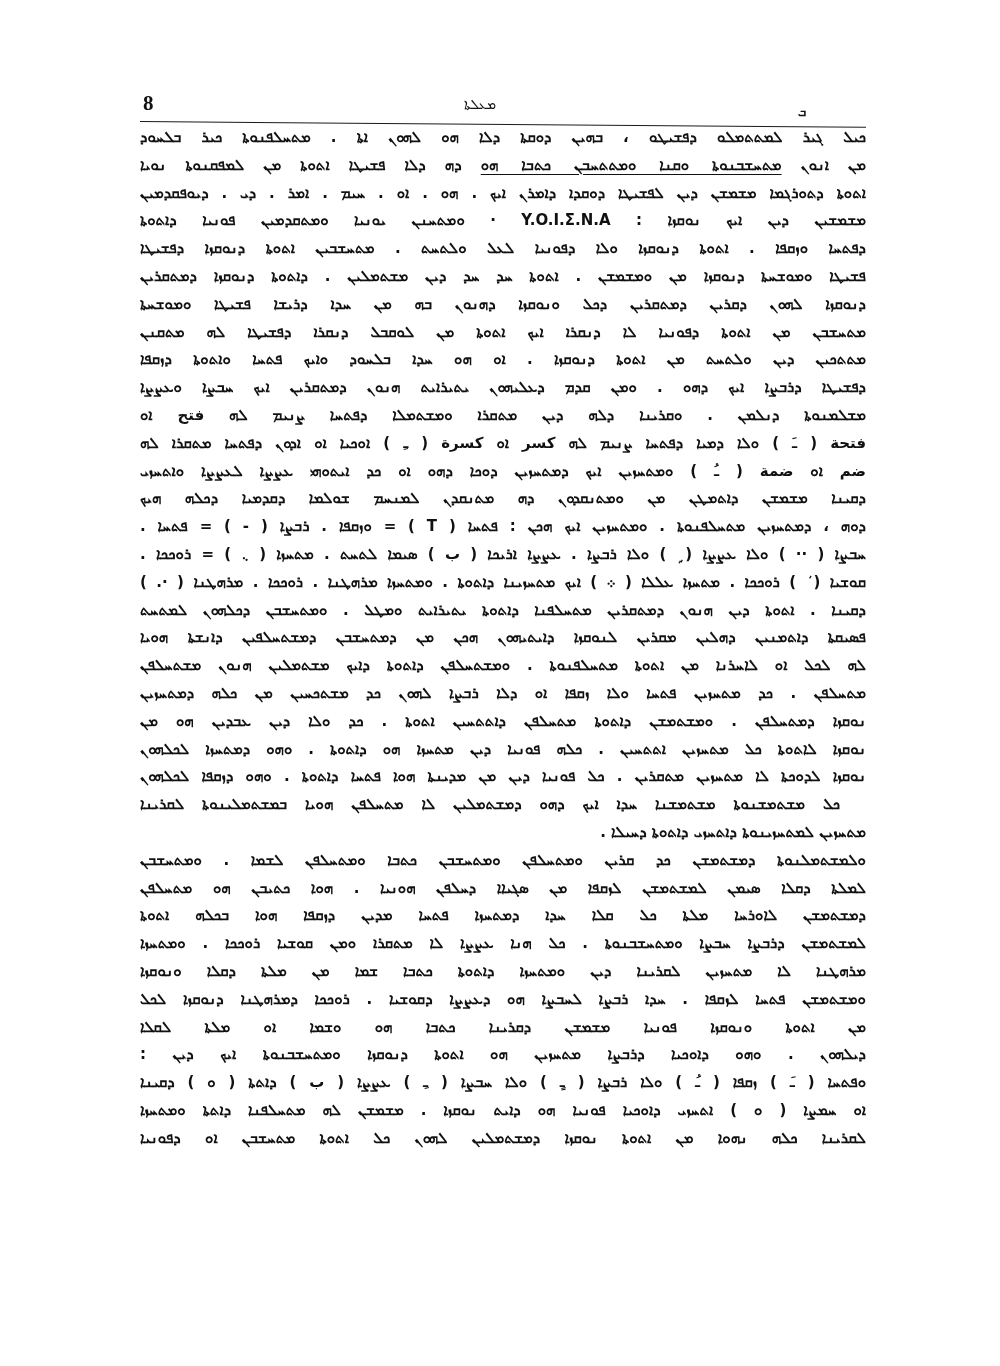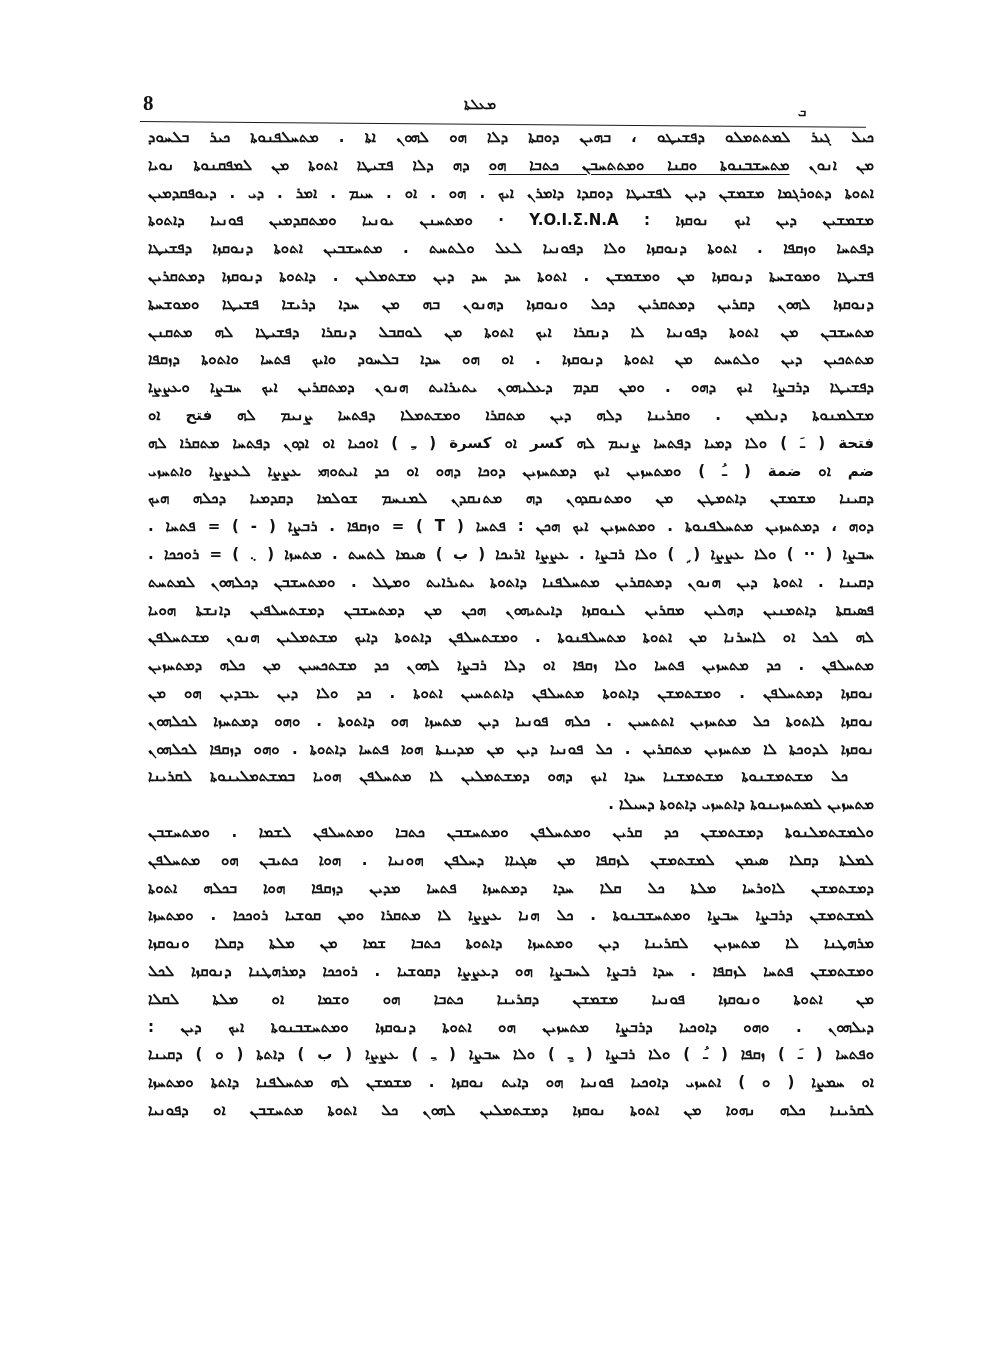--- a/index.html
+++ b/index.html
@@ -23,21 +23,21 @@
       color: #111;
     }
     .running-head {
       position: absolute;
       left: 430px;
       top: 94px;
       width: 100px;
       text-align: center;
       direction: rtl;
       font-family: "DejaVu Sans", sans-serif;
-      font-weight: bold;
+      font-weight: normal;
       font-size: 14px;
       line-height: 20px;
     }
     .signature-mark {
       position: absolute;
       left: 798px;
       top: 104px;
       direction: rtl;
       font-family: "DejaVu Sans", sans-serif;
       font-size: 12px;
@@ -52,21 +52,20 @@
       height: 0;
       border-top: 1.6px solid #1a1a1a;
       transform-origin: left center;
       transform: rotate(0.45deg);
     }
     .text-block {
       position: absolute;
       left: 140px;
       top: 124px;
       width: 726px;
-      margin-left: 8px;
     }
     .line {
       height: 27.8px;
       line-height: 27.8px;
       direction: rtl;
       unicode-bidi: plaintext;
       text-align: justify;
       text-align-last: justify;
       overflow: hidden;
       font-family: "DejaVu Sans", sans-serif;
@@ -97,20 +96,21 @@
   <div class="line">ܕܢܘܩܙܐ ܠܗܘܢ ܕܩܪܝܢ ܕܡܬܩܪܝܢ ܕܟܠ ܘܢܘܩܙܐ ܕܗܢܘܢ ܒܗ ܡܢ ܚܕܐ ܕܪܝܫܐ ܦܫܝܛܐ ܘܡܘܫܚܬܐ</div>
   <div class="line">ܡܬܚܫܒܢ ܡܢ ܐܬܘܬܐ ܕܦܘܢܝܐ ܠܐ ܕܢܩܪܐ ܐܝܟ ܐܬܘܬܐ ܡܢ ܠܘܩܒܠ ܕܢܩܪܐ ܕܦܫܝܛܐ ܠܗ ܡܬܩܢܢ</div>
   <div class="line">ܡܬܬܟܝܢ ܕܝܢ ܘܠܬܚܬ ܡܢ ܐܬܘܬܐ ܕܢܘܩܙܐ . ܐܘ ܗܘ ܚܕܐ ܒܠܚܘܕ ܘܐܝܟ ܦܬܚܐ ܘܐܬܘܬܐ ܕܙܩܦܐ</div>
   <div class="line">ܕܦܫܝܛܐ ܕܪܒܨܐ ܐܝܟ ܕܗܘ . ܘܡܢ ܩܕܡ ܕܥܠܝܗܘܢ ܝܬܝܪܐܝܬ ܗܢܘܢ ܕܡܬܩܪܝܢ ܐܝܟ ܚܒܨܐ ܘܥܨܨܐ</div>
   <div class="line">ܡܫܠܡܢܘܬܐ ܕܢܠܡܢ . ܘܩܪܝܢܐ ܕܠܗ ܕܝܢ ܡܬܩܪܐ ܘܡܫܬܡܠܐ ܕܦܬܚܐ ܨܢܝܡ ܠܗ فتح ܐܘ</div>
   <div class="line">فتحة ( ـَ ) ܘܠܐ ܕܡܝܐ ܕܦܬܚܐ ܨܢܝܡ ܠܗ كسر ܐܘ كسرة ( ـِ ) ܐܘܟܝܐ ܐܘ ܐܕܘܢ ܕܦܬܚܐ ܡܬܩܪܐ ܠܗ</div>
   <div class="line">ضم ܐܘ ضمة ( ـُ ) ܘܡܬܚܙܝܢ ܐܝܟ ܕܡܬܚܙܝܢ ܕܘܟܐ ܕܗܘ ܐܘ ܟܕ ܐܝܬܘܗܝ ܥܨܨܐ ܠܥܨܨܐ ܘܐܬܚܙܝ</div>
   <div class="line">ܕܩܝܢܐ ܡܫܡܫܢ ܕܐܬܡܛܢ ܡܢ ܘܡܬܢܩܕܘܢ ܕܗ ܡܬܢܩܕܢ ܠܡܢܚܡ ܫܘܠܡܐ ܕܩܕܡܝܐ ܕܟܠܗ ܗܝܟ</div>
   <div class="line">ܕܘܗ ، ܕܡܬܚܙܝܢ ܡܬܚܠܦܢܘܬܐ . ܘܡܬܚܙܝܢ ܐܝܟ ܗܟܢ : ܦܬܚܐ ( T ) = ܘܙܩܦܐ . ܪܒܨܐ ( - ) = ܦܬܚܐ .</div>
   <div class="line">ܚܒܨܐ ( ·· ) ܘܠܐ ܥܨܨܐ ( ܹ ) ܘܠܐ ܪܒܨܐ . ܥܨܨܐ ܐܪܝܟܐ ( ب ) ܣܝܡܐ ܠܬܚܬ . ܡܬܚܙܐ ( ܆ ) = ܪܘܟܟܐ .</div>
+  <div class="line">ܩܘܫܝܐ ( ܿ ) ܪܘܟܟܐ . ܡܬܚܙܐ ܥܠܠܐ ( ܀ ) ܐܝܟ ܡܬܚܙܝܢܐ ܕܐܬܘܬܐ . ܘܡܬܚܙܐ ܡܪܗܛܢܐ . ܪܘܟܟܐ . ܡܪܗܛܢܐ ( ·. )</div>
   <div class="line">ܕܩܝܢܐ . ܐܬܘܬܐ ܕܝܢ ܗܢܘܢ ܕܡܬܩܪܝܢ ܡܬܚܠܦܢܐ ܕܐܬܘܬܐ ܝܬܝܪܐܝܬ ܘܡܛܠ . ܘܡܬܚܫܒܢ ܕܟܠܗܘܢ ܠܡܬܚܬ</div>
   <div class="line">ܦܣܝܩܬܐ ܕܐܬܡܢܝܢ ܕܗܠܝܢ ܡܩܪܝܢ ܠܢܘܩܙܐ ܕܐܝܬܝܗܘܢ ܗܟܢ ܡܢ ܕܡܬܚܫܒܢ ܕܡܫܬܚܠܦܝܢ ܕܐܢܫܬܐ ܗܘܝܐ</div>
   <div class="line">ܠܗ ܠܟܠ ܐܘ ܠܐܚܪܢܐ ܡܢ ܐܬܘܬܐ ܡܬܚܠܦܢܘܬܐ . ܘܡܫܬܚܠܦܢ ܕܐܬܘܬܐ ܕܐܝܟ ܡܫܬܡܠܝܢ ܗܢܘܢ ܡܫܬܚܠܦܢ</div>
   <div class="line">ܡܬܚܠܦܢ . ܟܕ ܡܬܚܙܝܢ ܦܬܚܐ ܘܠܐ ܙܩܦܐ ܐܘ ܕܠܐ ܪܒܨܐ ܠܗܘܢ ܟܕ ܡܫܬܟܚܝܢ ܡܢ ܟܠܗ ܕܡܬܚܙܝܢ</div>
   <div class="line">ܢܘܩܙܐ ܕܡܬܚܠܦܢ . ܘܡܫܬܡܫܢ ܕܐܬܘܬܐ ܡܬܚܠܦܢ ܕܐܬܬܚܝܢ ܐܬܘܬܐ . ܟܕ ܘܠܐ ܕܝܢ ܥܒܕܝܢ ܗܘ ܡܢ</div>
   <div class="line">ܢܘܩܙܐ ܠܐܬܘܬܐ ܟܠ ܡܬܚܙܝܢ ܐܬܬܚܝܢ . ܟܠܗ ܦܘܢܝܐ ܕܝܢ ܡܬܚܙܐ ܗܘ ܕܐܬܘܬܐ . ܘܗܘ ܕܡܬܚܙܐ ܠܟܠܗܘܢ</div>
   <div class="line">ܢܘܩܙܐ ܠܕܘܟܬܐ ܠܐ ܡܬܚܙܝܢ ܡܬܩܪܝܢ . ܟܠ ܦܘܢܝܐ ܕܝܢ ܡܢ ܡܕܝܢܬܐ ܗܘܐ ܦܬܚܐ ܕܐܬܘܬܐ . ܘܗܘ ܕܙܩܦܐ ܠܟܠܗܘܢ</div>
   <div class="line indent">ܟܠ ܡܫܬܡܫܢܘܬܐ ܡܫܬܡܫܢܐ ܚܕܐ ܐܝܟ ܕܗܘ ܕܡܫܬܡܠܝܢ ܠܐ ܡܬܚܠܦܢ ܗܘܝܐ ܒܡܫܬܡܠܝܢܘܬܐ ܠܩܪܝܢܐ</div>
   <div class="line last-of-paragraph">ܡܬܚܙܝܢ ܠܡܬܚܙܝܢܘܬܐ ܕܐܬܚܙܝ ܕܐܬܘܬܐ ܕܚܝܠܐ .</div>
   <div class="line">ܘܠܡܫܬܡܠܢܘܬܐ ܕܡܫܬܡܫܢ ܟܕ ܩܪܝܢ ܘܡܬܚܠܦܢ ܘܡܬܚܫܒܢ ܟܬܒܐ ܘܡܬܚܠܦܢ ܠܫܡܐ . ܘܡܬܚܫܒܢ</div>

